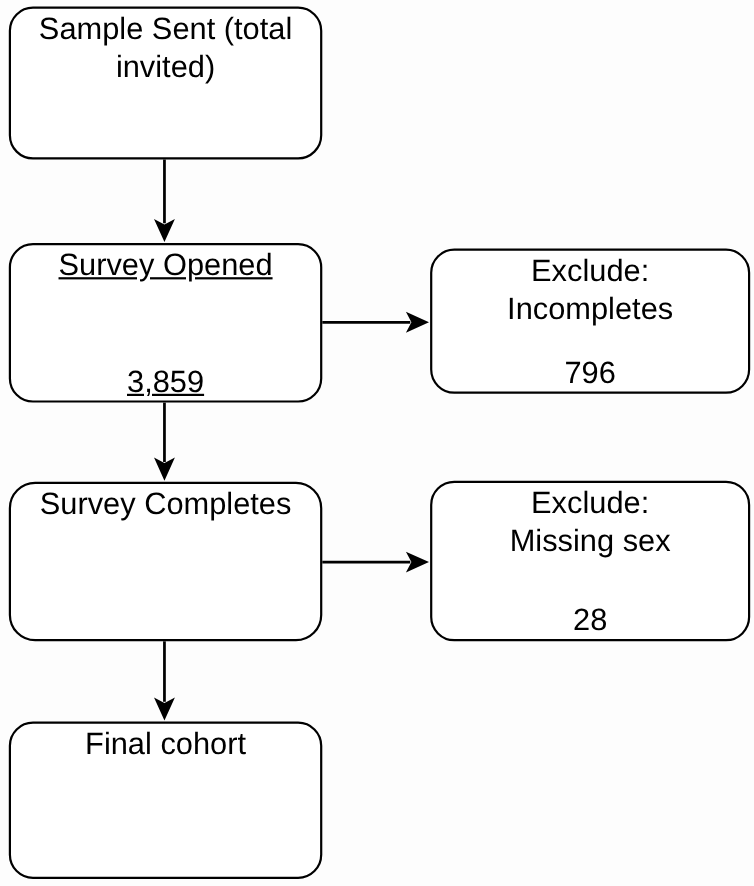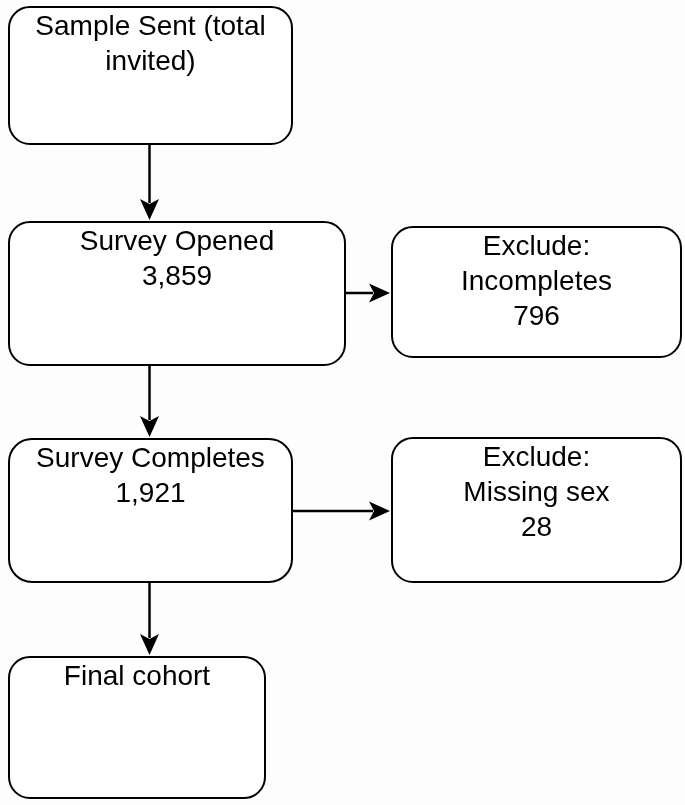--- a/index.html
+++ b/index.html
@@ -28,36 +28,36 @@
   .node {
     position: absolute;
     box-sizing: border-box;
     border: 2.5px solid #000000;
     border-radius: 22px;
     background: #ffffff;
     color: #000000;
     display: flex;
     flex-direction: column;
     align-items: center;
-    justify-content: flex-start;
+    justify-content: space-between;
     text-align: center;
     font-size: 28px;
     line-height: 35px;
   }
   .node-label {
     white-space: pre-line;
   }
   .node-value {
     white-space: nowrap;
   }
   
   .n-sample   { left: 8px;   top: 6px;   width: 285px; height: 139px; }
-  .n-opened   { left: 8px;   top: 221px; width: 338px; height: 145px; }
+  .n-opened   { left: 8px;   top: 221px; width: 285px; height: 145px; text-decoration: underline; }
   .n-completes{ left: 8px;   top: 438px; width: 285px; height: 145px; border-radius: 24px; }
-  .n-final    { left: 8px;   top: 656px; width: 258px; height: 143px; }
+  .n-final    { left: 8px;   top: 656px; width: 285px; height: 143px; }
   
   .n-excl1    { left: 391px; top: 226px; width: 291px; height: 132px; }
   .n-excl2    { left: 391px; top: 437px; width: 291px; height: 146px; }
 </style>
 </head>
 <body>
 
 <div class="canvas">
 
   <svg class="arrows" viewBox="0 0 685 805" xmlns="http://www.w3.org/2000/svg">
@@ -99,21 +99,20 @@
   </div>
 
   <div class="node n-excl1">
     <div class="node-label">Exclude:
 Incompletes</div>
     <div class="node-value">796</div>
   </div>
 
   <div class="node n-completes">
     <div class="node-label">Survey Completes</div>
-    <div class="node-value">1,921</div>
   </div>
 
   <div class="node n-excl2">
     <div class="node-label">Exclude:
 Missing sex</div>
     <div class="node-value">28</div>
   </div>
 
   <div class="node n-final">
     <div class="node-label">Final cohort</div>

